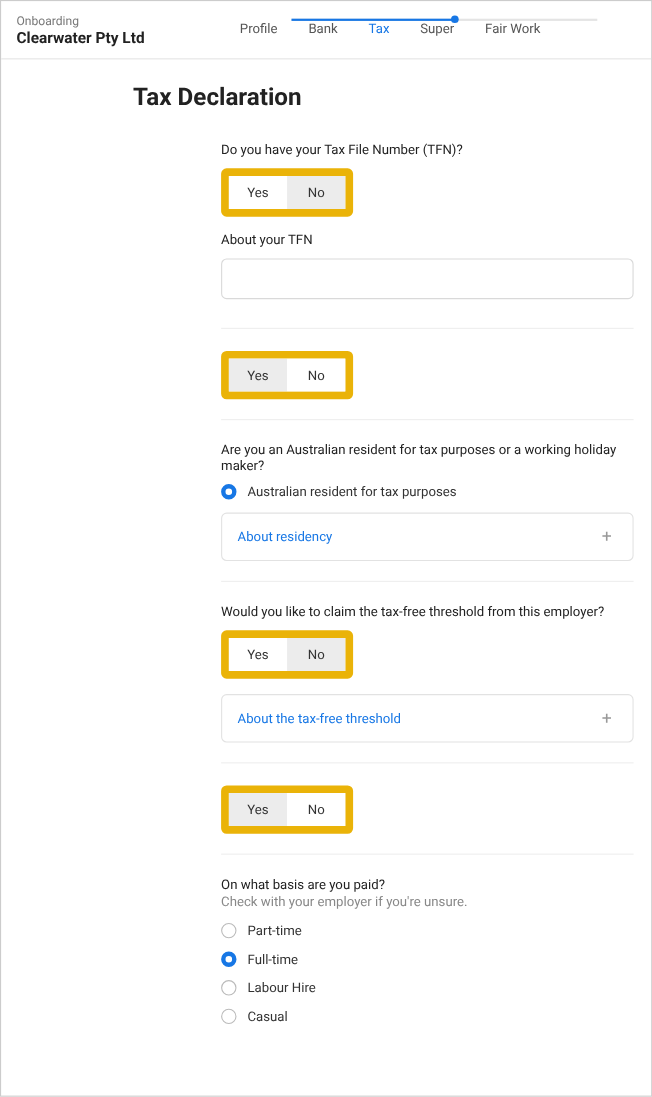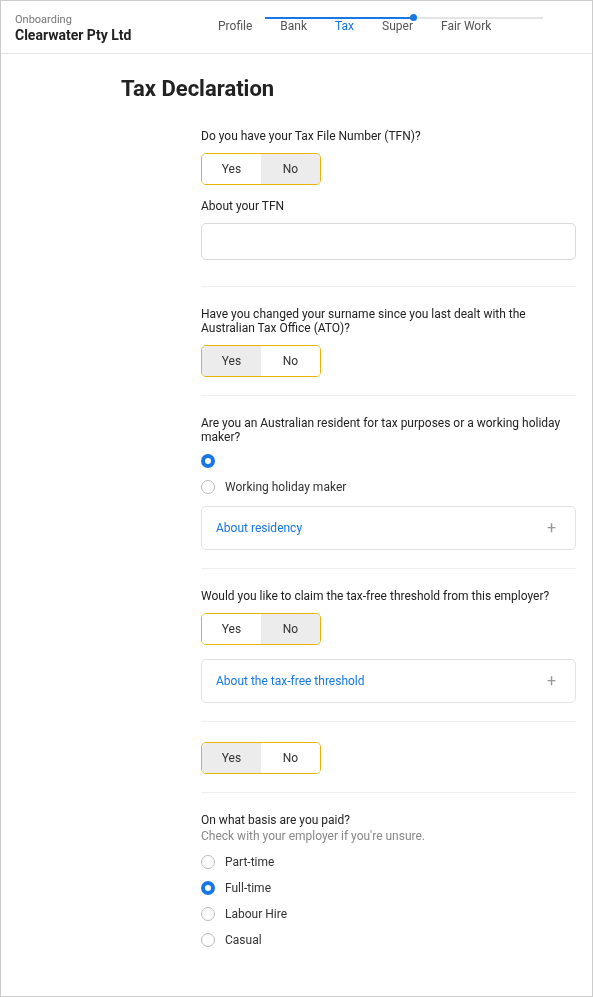--- a/index.html
+++ b/index.html
@@ -74,21 +74,21 @@
   .q-sublabel {
     font-size: 12px;
     color: #888;
     margin-top: 2px;
   }
   .toggle-group {
     display: flex;
     border-radius: 5px;
     overflow: hidden;
     width: 120px;
-    border: 1px solid #eab308;
+    border: 7px solid #eab308;
     margin-bottom: 14px;
   }
   .toggle-opt {
     flex: 1;
     text-align: center;
     padding: 8px 0;
     font-size: 12px;
     background: #fff;
     cursor: pointer;
     color: #333;
@@ -180,37 +180,33 @@
       <div class="toggle-opt">Yes</div>
       <div class="toggle-opt selected">No</div>
     </div>
     <div class="q-label">About your TFN</div>
     <input class="text-input" value="" style="">
   </div>
 
   <hr class="divider">
 
   <div class="section">
-    <div class="q-label">Have you changed your surname since you last dealt with the Australian Tax Office (ATO)?</div>
     <div class="toggle-group">
       <div class="toggle-opt selected">Yes</div>
       <div class="toggle-opt">No</div>
     </div>
   </div>
 
   <hr class="divider">
 
   <div class="section">
     <div class="q-label">Are you an Australian resident for tax purposes or a working holiday maker?</div>
     <div class="radio-row">
       <div class="radio checked"></div>
-    </div>
-    <div class="radio-row">
-      <div class="radio"></div>
-      <div class="radio-label">Working holiday maker</div>
+      <div class="radio-label">Australian resident for tax purposes</div>
     </div>
     <div class="expander">
       <span class="expander-label">About residency</span>
       <span class="plus">+</span>
     </div>
   </div>
 
   <hr class="divider">
 
   <div class="section">

